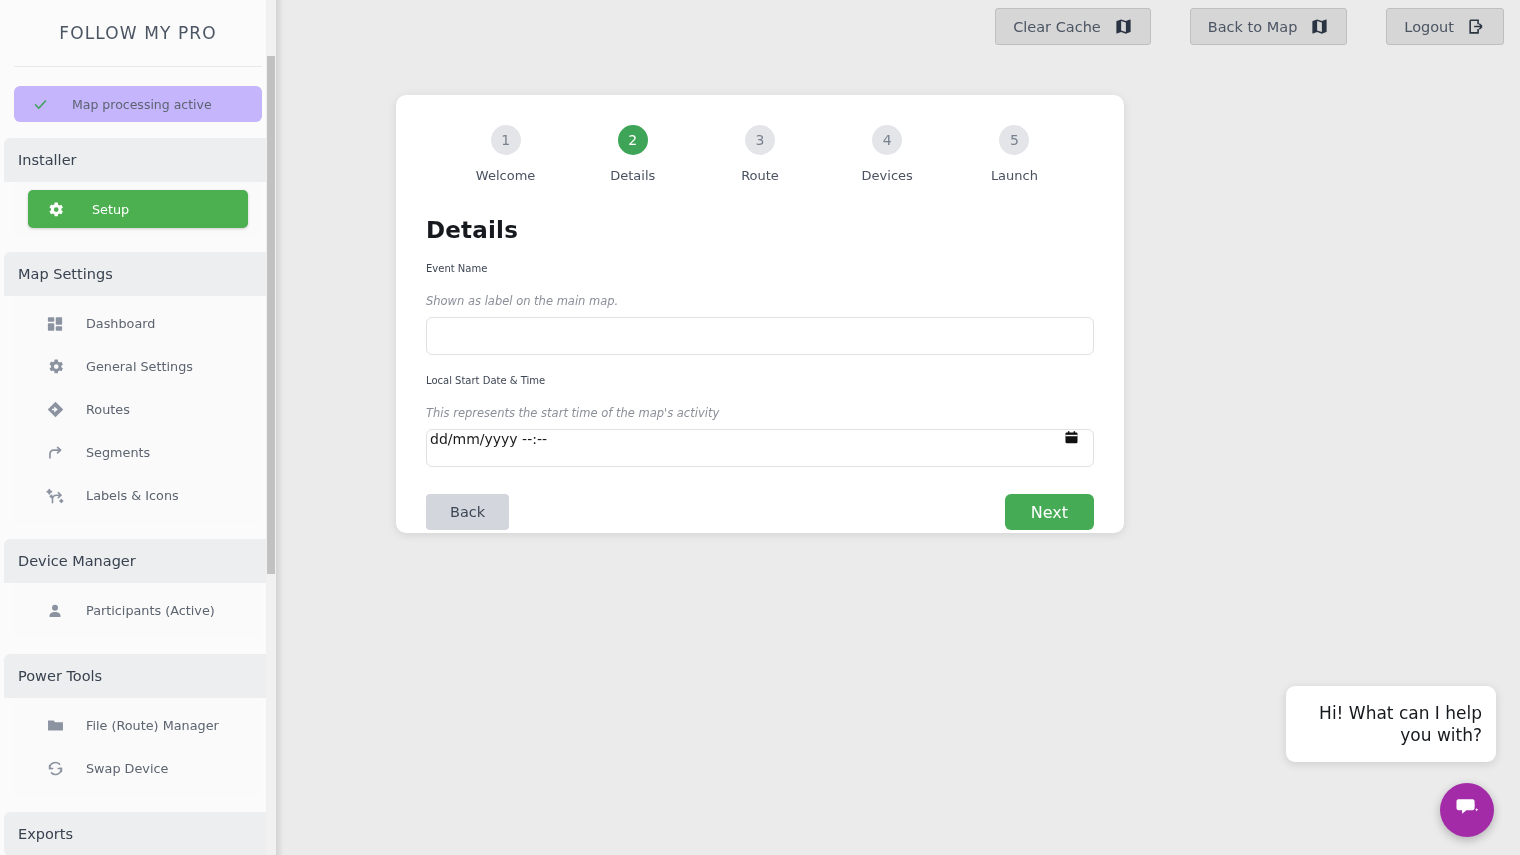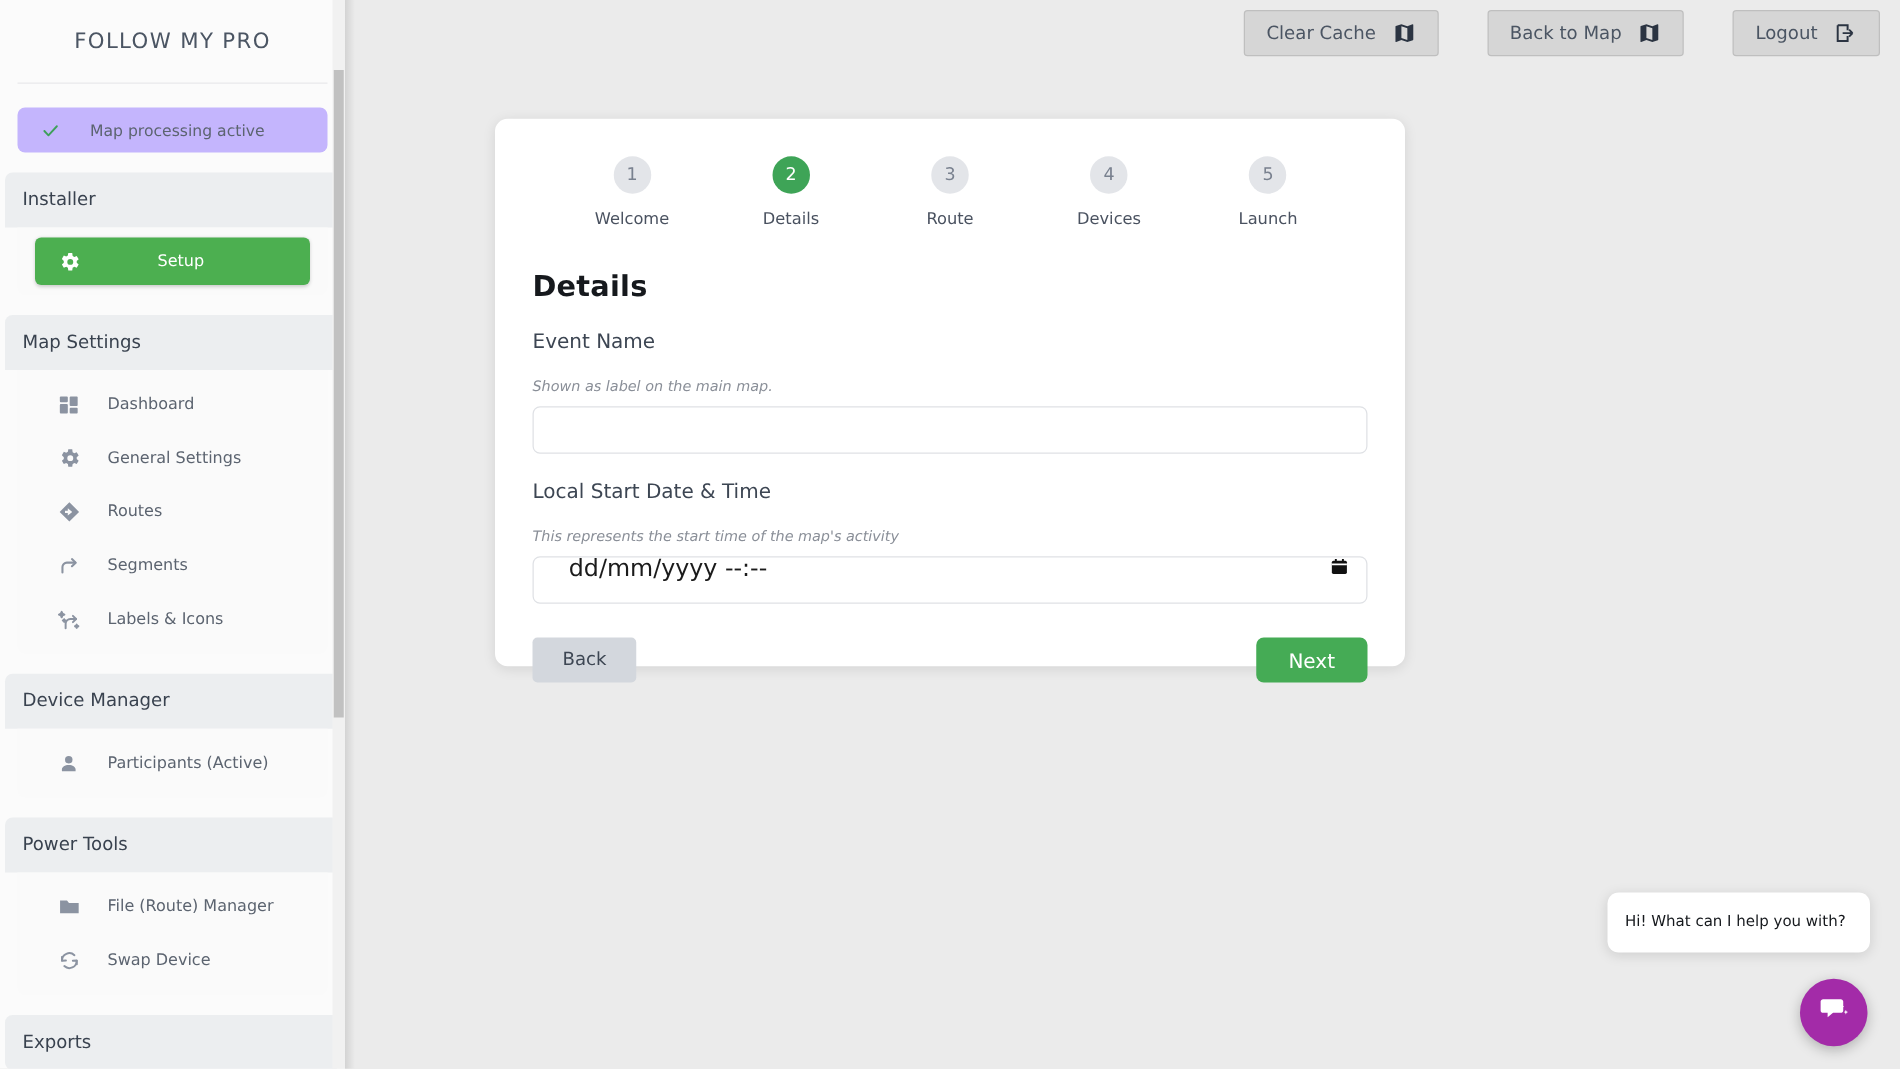--- a/index.html
+++ b/index.html
@@ -87,21 +87,20 @@
     margin-left: 20px;
     font-size: 12.8px; color: #5c6470;
   }
   .nav-item.active {
     margin: 2px 14px 2px 14px;
     padding-left: 16px;
     height: 38px;
     background: #4caf50;
     border-radius: 5px;
     box-shadow: 0 1px 3px rgba(0,0,0,.18);
-    gap: 34px;
   }
   .nav-item.active .ico { color: #ffffff; }
   .nav-item.active .lbl { color: #ffffff; font-size: 12.8px; margin-left: 26px; }
 
   
   #sb-track {
     position: absolute; right: 0; top: 0;
     width: 10px; height: 855px;
     background: #f1f1f1;
     z-index: 6;
@@ -172,41 +171,41 @@
     font-size: 13px; color: #4a5260;
   }
 
   #card-title {
     margin: 34px 0 0 30px;
     font-size: 23px; font-weight: bold; color: #16191d;
     letter-spacing: .2px;
   }
 
   .field { margin: 20px 30px 0 30px; }
-  .field-label { font-size: 16px; color: #3d4653; }
+  .field-label { font-size: 10px; color: #3d4653; }
   .field-hint {
     font-size: 11.5px; color: #8a8f98; font-style: italic;
     margin-top: 20px;
   }
   .field-input {
     margin-top: 9px;
     width: 100%; height: 38px;
     border: 1px solid #dfe1e5;
     border-radius: 6px;
     background: #ffffff;
     font-size: 15px; color: #1b1b1b;
     padding: 0 14px;
     outline: none;
     font-family: "DejaVu Sans", "Liberation Sans", sans-serif;
   }
   .date-wrap { position: relative; }
   .date-placeholder {
-    position: absolute; left: 29px; top: 0; height: 38px;
+    position: absolute; left: 4px; top: 0; height: 38px;
     display: flex; align-items: center;
-    font-size: 19px; color: #1b1b1b;
+    font-size: 14px; color: #1b1b1b;
     pointer-events: none;
   }
   .cal-icon {
     position: absolute; right: 14px; top: 9px;
     color: #111111;
     pointer-events: none;
   }
 
   #card-actions {
     display: flex; justify-content: space-between; align-items: center;
@@ -228,22 +227,22 @@
   }
 
   
   #chat-bubble {
     position: absolute; right: 24px; bottom: 93px;
     width: 210px;
     background: #ffffff;
     border-radius: 9px;
     box-shadow: 0 2px 10px rgba(0,0,0,.13);
     padding: 16px 14px;
-    font-size: 12px; color: #16191d;
-    text-align: left;
+    font-size: 17px; color: #16191d;
+    text-align: right;
     line-height: 1.3;
   }
   #chat-fab {
     position: absolute; right: 26px; bottom: 18px;
     width: 54px; height: 54px; border-radius: 50%;
     background: #a32ba8;
     display: flex; align-items: center; justify-content: center;
     box-shadow: 0 3px 10px rgba(0,0,0,.25);
     cursor: pointer;
   }

